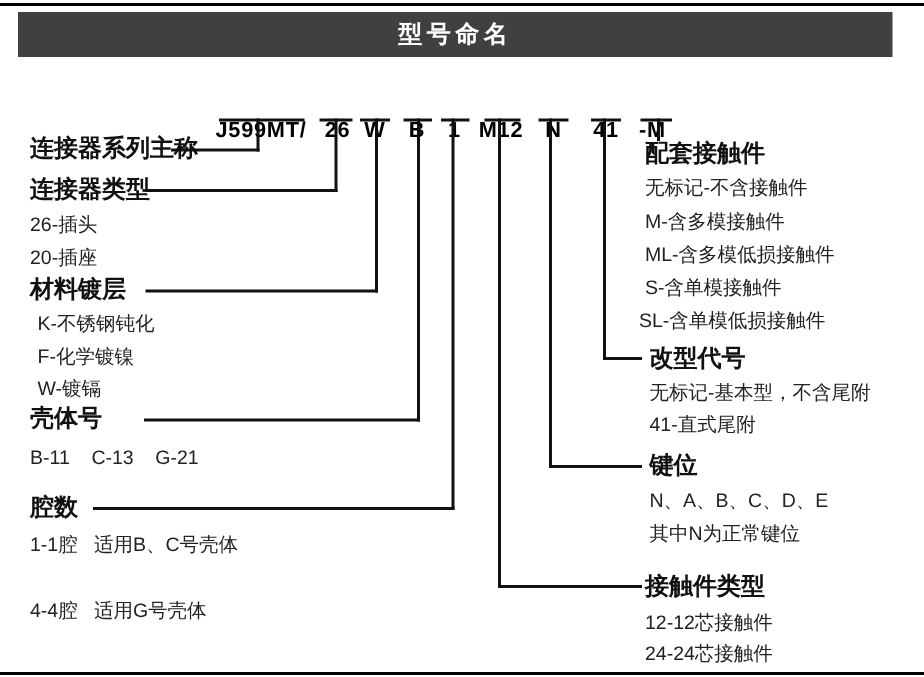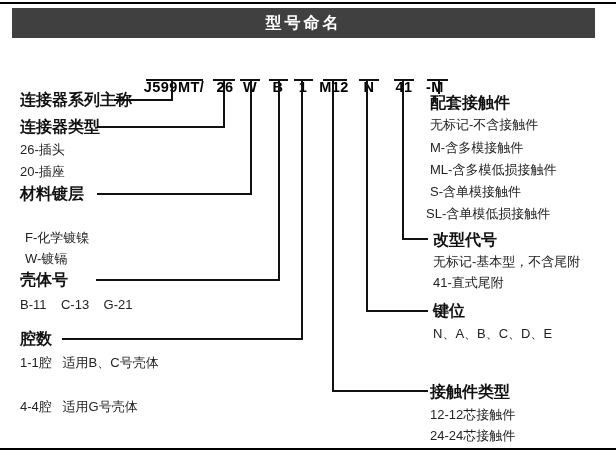--- a/index.html
+++ b/index.html
@@ -75,20 +75,21 @@
   <div class="ln" style="left:366px;top:310px;width:62px;height:2px"></div>
   <div class="ln" style="left:402px;top:238px;width:26px;height:2px"></div>
 
   <div class="lbl hd" style="left:20px;top:92px">连接器系列主称</div>
 
   <div class="lbl hd" style="left:20px;top:119px">连接器类型</div>
   <div class="lbl it" style="left:20px;top:142px">26-插头</div>
   <div class="lbl it" style="left:20px;top:164px">20-插座</div>
 
   <div class="lbl hd" style="left:20px;top:186px">材料镀层</div>
+  <div class="lbl it" style="left:25px;top:208px">K-不锈钢钝化</div>
   <div class="lbl it" style="left:25px;top:230px">F-化学镀镍</div>
   <div class="lbl it" style="left:25px;top:251px">W-镀镉</div>
 
   <div class="lbl hd" style="left:20px;top:272px">壳体号</div>
   <div class="lbl it" style="left:20px;top:297px">B-11    C-13    G-21</div>
 
   <div class="lbl hd" style="left:20px;top:331px">腔数</div>
   <div class="lbl it" style="left:20px;top:355px">1-1腔   适用B、C号壳体</div>
   <div class="lbl it" style="left:20px;top:399px">4-4腔   适用G号壳体</div>
 
@@ -98,18 +99,19 @@
   <div class="lbl it" style="left:430px;top:162px">ML-含多模低损接触件</div>
   <div class="lbl it" style="left:430px;top:184px">S-含单模接触件</div>
   <div class="lbl it" style="left:426px;top:206px">SL-含单模低损接触件</div>
 
   <div class="lbl hd" style="left:433px;top:232px">改型代号</div>
   <div class="lbl it" style="left:433px;top:254px">无标记-基本型，不含尾附</div>
   <div class="lbl it" style="left:433px;top:275px">41-直式尾附</div>
 
   <div class="lbl hd" style="left:433px;top:303px">键位</div>
   <div class="lbl it" style="left:433px;top:326px">N、A、B、C、D、E</div>
+  <div class="lbl it" style="left:433px;top:348px">其中N为正常键位</div>
 
   <div class="lbl hd" style="left:430px;top:384px">接触件类型</div>
   <div class="lbl it" style="left:430px;top:407px">12-12芯接触件</div>
   <div class="lbl it" style="left:430px;top:428px">24-24芯接触件</div>
 
 </div>
 
 </body></html>

